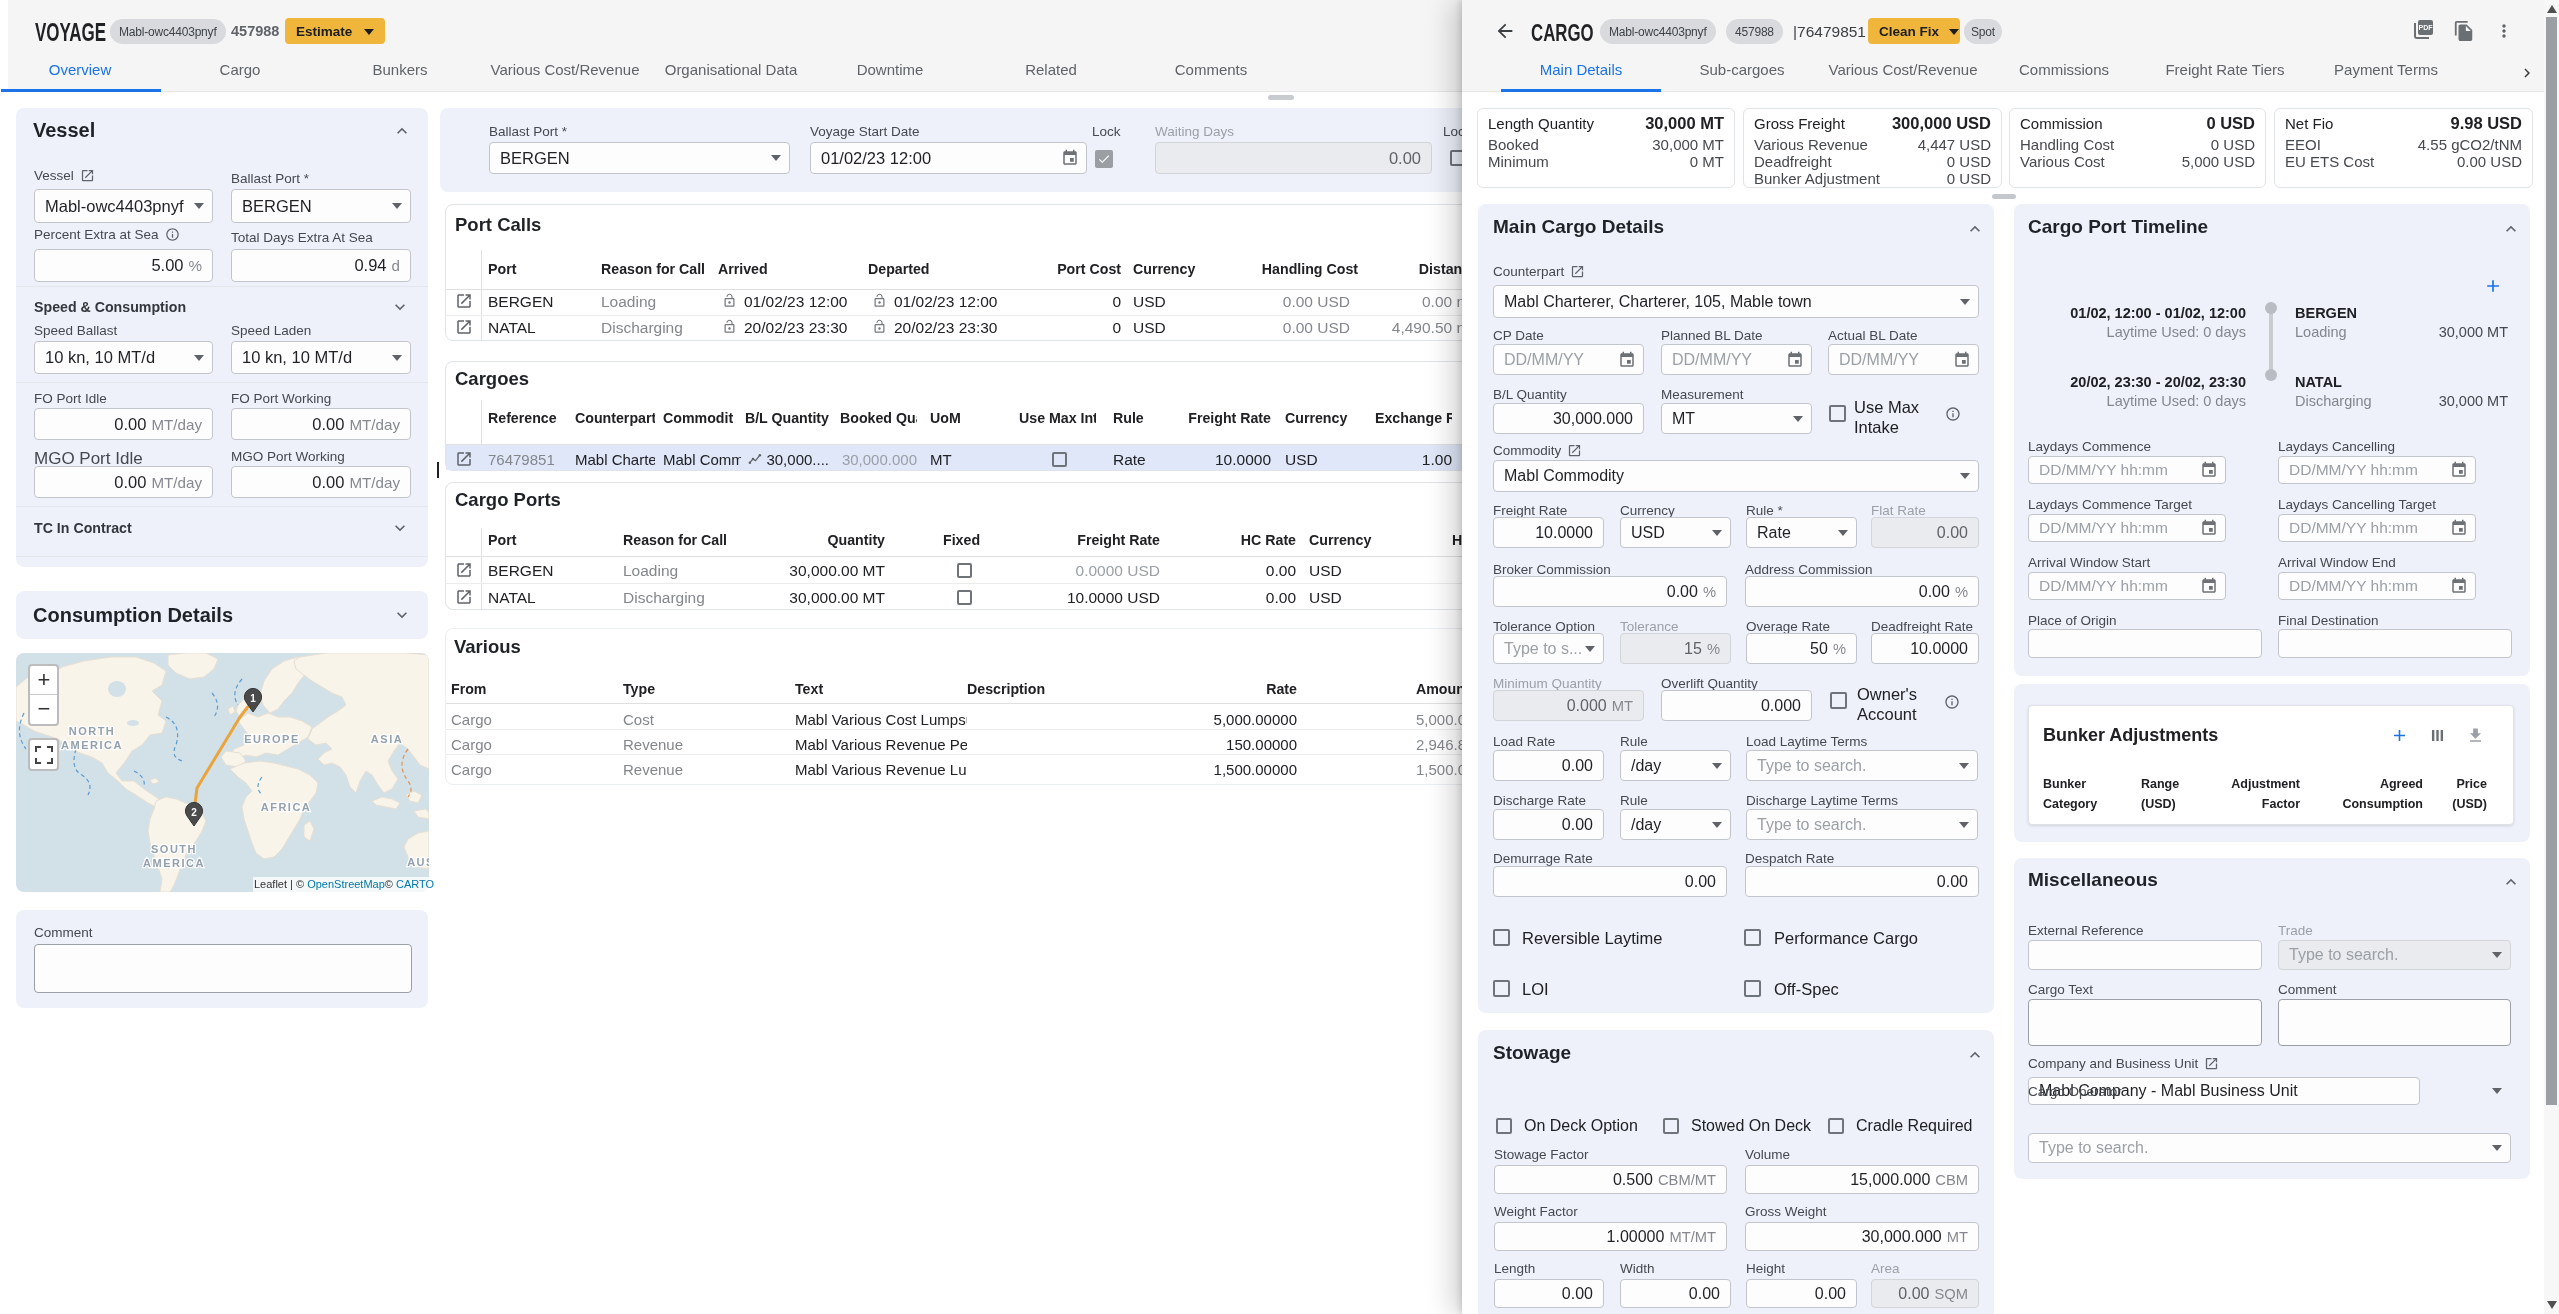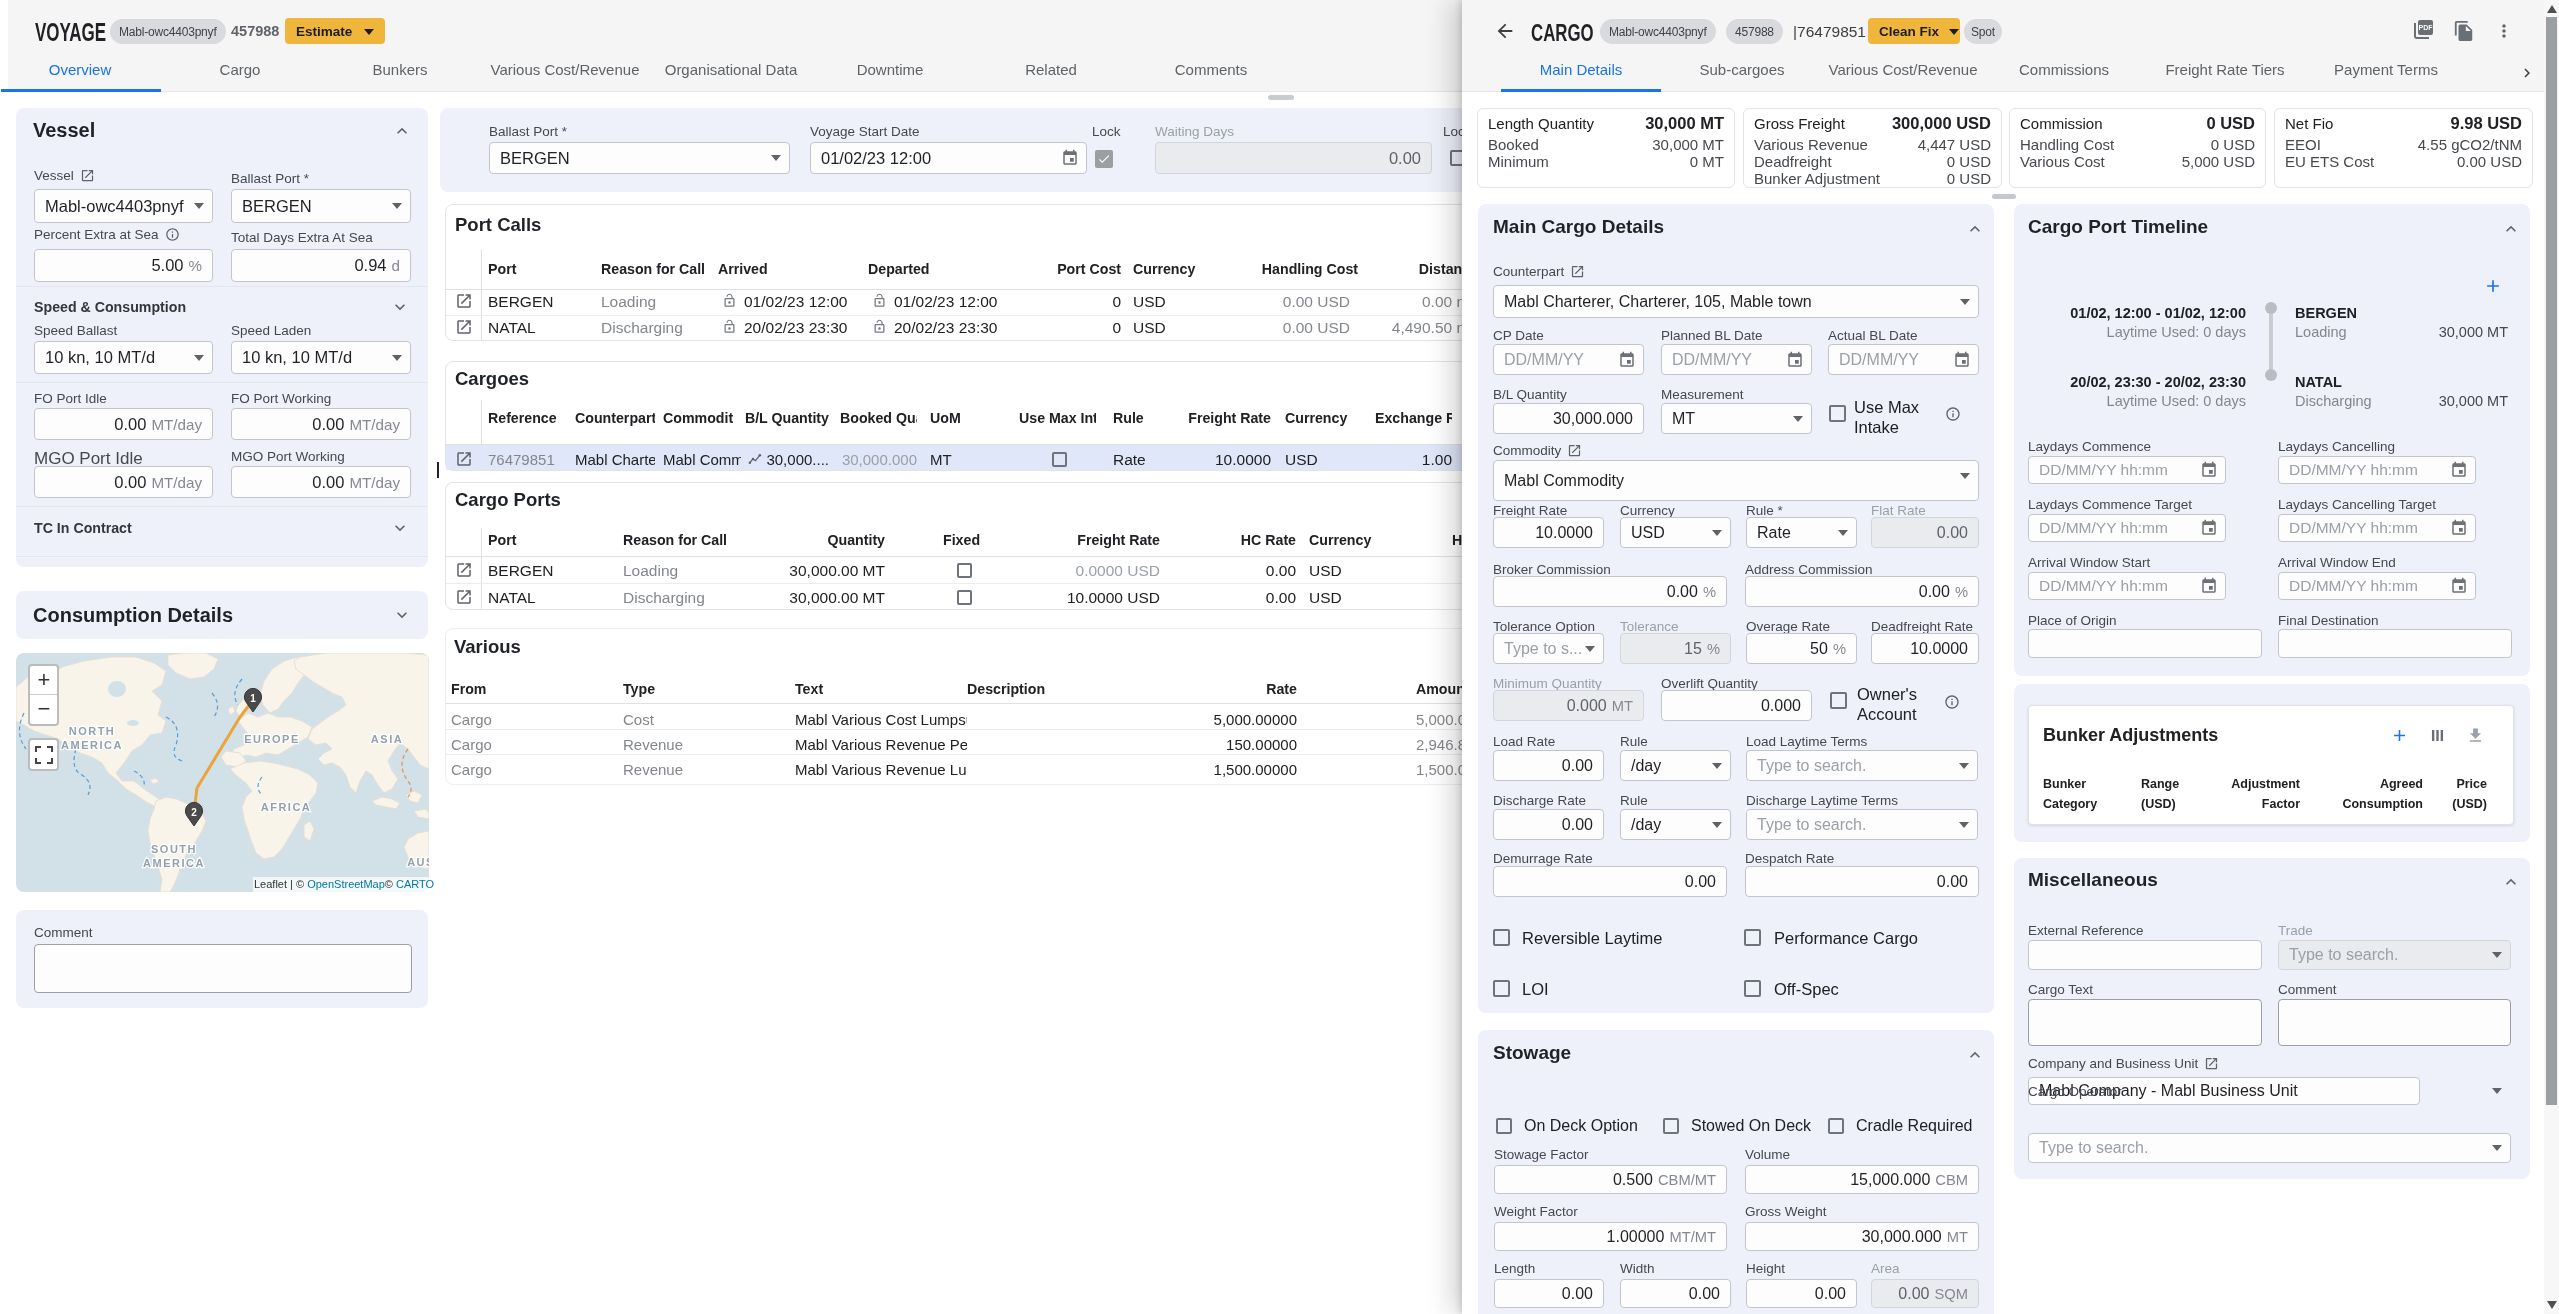--- a/index.html
+++ b/index.html
@@ -442,21 +442,21 @@
 <div class="car" style="left:1793px;top:415.5px"></div>
 <div class="cb" style="left:1829px;top:405px;width:17px;height:17px"></div>
 <div class="t" style="left:1854px;top:398px;font-size:16.5px;color:#202124;">Use Max</div>
 <div class="t" style="left:1854px;top:418px;font-size:16.5px;color:#202124;">Intake</div>
 <svg style="position:absolute;left:1945px;top:406px" width="16" height="16" viewBox="0 0 24 24">
     <path fill="#5f6368" d="M11 7h2v2h-2zm0 4h2v6h-2zm1-9C6.48 2 2 6.48 2 12s4.48 10 10 10 10-4.48 10-10S17.52 2 12 2zm0 18c-4.41 0-8-3.59-8-8s3.59-8 8-8 8 3.59 8 8-3.59 8-8 8z"></path>
   </svg>
 <div class="lbl" style="left:1493px;top:443px;font-size:13.5px;display:flex;align-items:center">Commodity<svg width="15" height="15" viewBox="0 0 24 24" style="margin-left:6px">
       <path fill="#5f6368" d="M19 19H5V5h7V3H5c-1.11 0-2 .9-2 2v14c0 1.1.89 2 2 2h14c1.1 0 2-.9 2-2v-7h-2v7zM14 3v2h3.59l-9.83 9.83 1.41 1.41L19 6.41V10h2V3h-7z"></path>
     </svg></div>
-<div class="inp" style="left:1493px;top:460px;width:486px;height:41px;padding-right:26px;font-size:16px">
+<div class="inp" style="left:1493px;top:460px;width:486px;height:32px;padding-right:26px;font-size:16px">
     <span>Mabl Commodity</span>
   </div>
 <div class="car" style="left:1960px;top:472.5px"></div>
 <div class="lbl" style="left:1493px;top:503px;font-size:13.5px;display:flex;align-items:center">Freight Rate</div>
 <div class="lbl" style="left:1620px;top:503px;font-size:13.5px;display:flex;align-items:center">Currency</div>
 <div class="lbl" style="left:1746px;top:503px;font-size:13.5px;display:flex;align-items:center">Rule *</div>
 <div class="lbl dis" style="left:1871px;top:503px;font-size:13.5px;display:flex;align-items:center">Flat Rate</div>
 <div class="inp num" style="left:1493px;top:517px;width:111px;height:31px;padding-right:10px;font-size:16px">
     <span>10.0000</span>
   </div>

